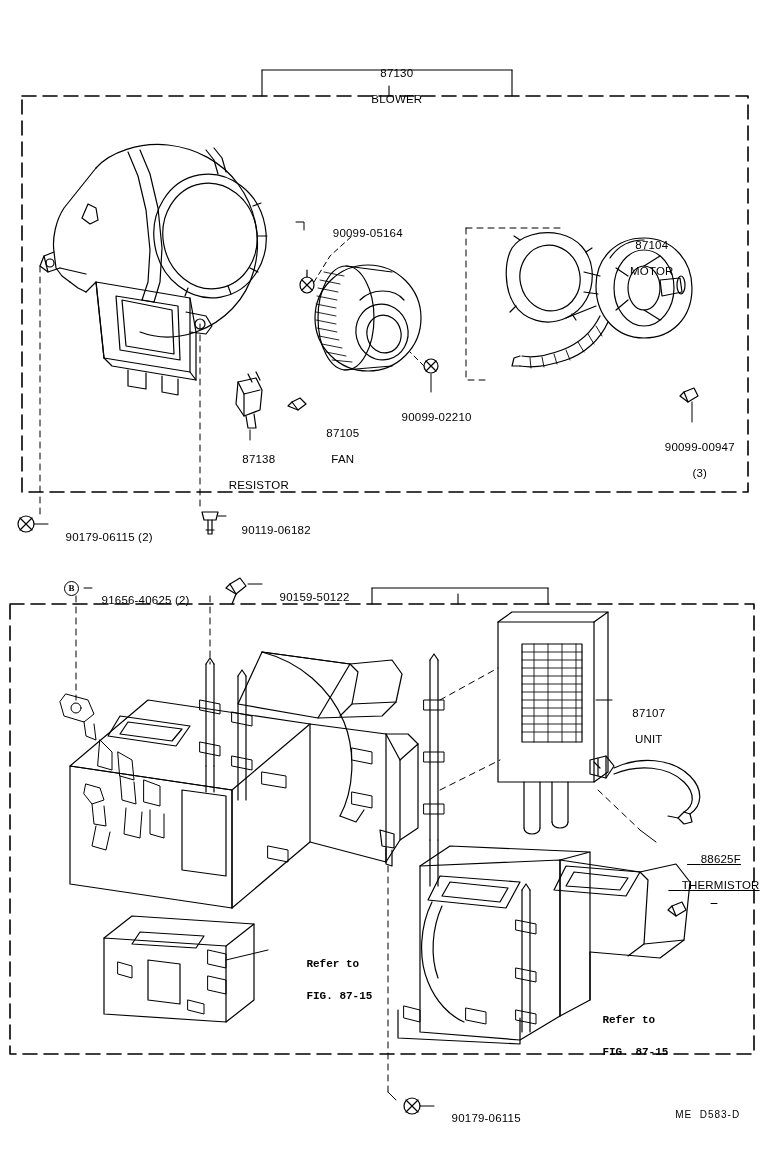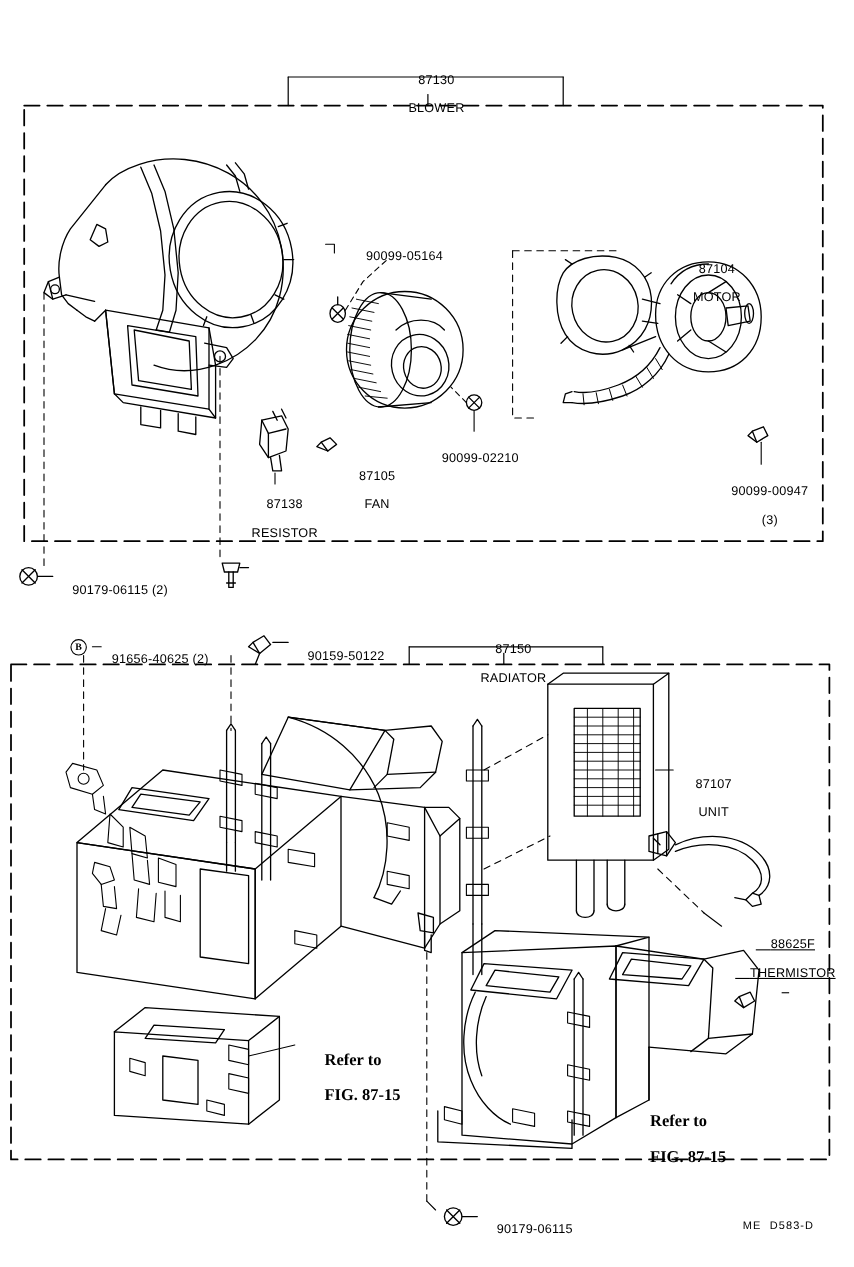--- a/index.html
+++ b/index.html
@@ -36,25 +36,25 @@
     letter-spacing: 0.2px;
     white-space: pre;
     text-align: center;
     font-family: "Liberation Sans", sans-serif;
   }
   .lbl.left {
     text-align: left;
   }
   .refer {
     position: absolute;
-    font-size: 15px;
+    font-size: 11px;
     font-weight: bold;
     line-height: 16px;
     white-space: pre;
-    font-family: Liberation Serif, serif;
+    font-family: Liberation Mono, monospace;
   }
   .code {
     position: absolute;
     font-size: 10px;
     letter-spacing: 1px;
     white-space: pre;
     font-family: "Liberation Sans", sans-serif;
   }
   .circ {
     position: absolute;
@@ -433,36 +433,35 @@
 
   <div class="lbl" style="left:638px; top:428px; width:110px;">
     <span>90099-00947</span><br>
     <span>(3)</span>
   </div>
 
   <div class="lbl left" style="left:52px; top:518px; width:160px;">
     <span>90179-06115 (2)</span>
   </div>
 
+  <div class="lbl left" style="left:228px; top:511px; width:140px;">
+    <span>90119-06182</span>
+  </div>
 
   <div class="circ" style="left:64px; top:581px;">
     <span>B</span>
   </div>
   <div class="lbl left" style="left:88px; top:581px; width:170px;">
     <span>91656-40625 (2)</span>
   </div>
 
   <div class="lbl left" style="left:266px; top:578px; width:130px;">
     <span>90159-50122</span>
   </div>
 
-  <div class="lbl" style="left:408px; top:572px; width:104px;">
-    <span>87150</span><br>
-    <span class="small">RADIATOR</span>
-  </div>
 
   <div class="lbl" style="left:606px; top:694px; width:72px;">
     <span>87107</span><br>
     <span class="small">UNIT</span>
   </div>
 
   <div class="lbl" style="left:652px; top:840px; width:124px;text-decoration:underline;">
     <span>88625F</span><br>
     <span class="small">THERMISTOR</span>
   </div>

